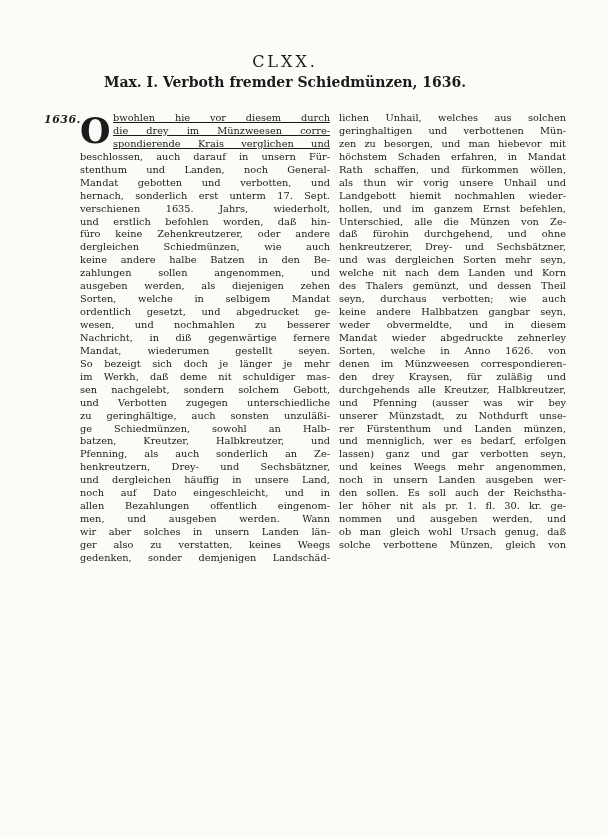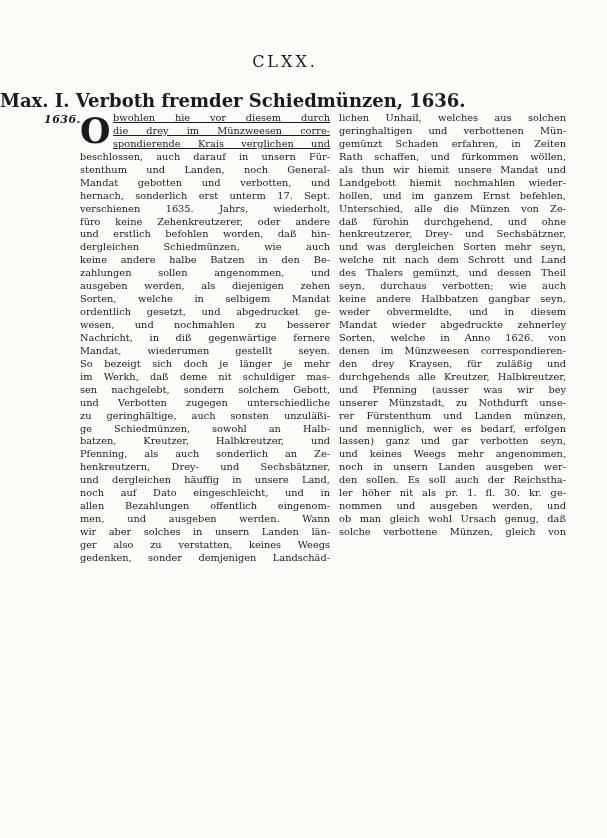--- a/index.html
+++ b/index.html
@@ -20,22 +20,23 @@
     height: 838px;
   }
   .page-number {
     padding-top: 52px;
     text-align: center;
     font-size: 16px;
     letter-spacing: 3px;
     font-weight: 500;
   }
   .doc-title {
-    margin-top: 19px;
-    font-size: 18px;
+    margin-top: 3px;
+    text-align: center;
+    font-size: 14px;
     font-weight: bold;
   }
   .margin-year {
     position: absolute;
     left: 44px;
     top: 113px;
     font-size: 11px;
     font-style: italic;
     font-weight: bold;
     letter-spacing: 0.5px;
@@ -100,22 +101,22 @@
             <div class="line">die drey im Münzweesen corre-</div>
             <div class="line">spondierende Krais verglichen und</div>
           </div>
       </div>
       <div>
           <div class="line">beschlossen, auch darauf in unsern Für-</div>
           <div class="line">stenthum und Landen, noch General-</div>
           <div class="line">Mandat gebotten und verbotten, und</div>
           <div class="line">hernach, sonderlich erst unterm 17. Sept.</div>
           <div class="line">verschienen 1635. Jahrs, wiederholt,</div>
+          <div class="line">und erstlich befohlen worden, daß hin-</div>
           <div class="line">füro keine Zehenkreutzerer, oder andere</div>
-          <div class="line">und erstlich befohlen worden, daß hin-</div>
           <div class="line">dergleichen Schiedmünzen, wie auch</div>
           <div class="line">keine andere halbe Batzen in den Be-</div>
           <div class="line">zahlungen sollen angenommen, und</div>
           <div class="line">ausgeben werden, als diejenigen zehen</div>
           <div class="line">Sorten, welche in selbigem Mandat</div>
           <div class="line">ordentlich gesetzt, und abgedrucket ge-</div>
           <div class="line">wesen, und nochmahlen zu besserer</div>
           <div class="line">Nachricht, in diß gegenwärtige fernere</div>
           <div class="line">Mandat, wiederumen gestellt seyen.</div>
           <div class="line">So bezeigt sich doch je länger je mehr</div>
@@ -134,30 +135,31 @@
           <div class="line">wir aber solches in unsern Landen län-</div>
           <div class="line">ger also zu verstatten, keines Weegs</div>
           <div class="line">gedenken, sonder demjenigen Landschäd-</div>
         </div>
     </div>
 
     <div class="col col-right">
       <div>
           <div class="line">lichen Unhail, welches aus solchen</div>
           <div class="line">geringhaltigen und verbottenen Mün-</div>
-          <div class="line">gemünzt Schaden erfahren, in Zeiten</div>
+          <div class="line">zen zu besorgen, und man hiebevor mit</div>
+          <div class="line">höchstem Schaden erfahren, in Mandat</div>
           <div class="line">Rath schaffen, und fürkommen wöllen,</div>
-          <div class="line">als thun wir hiemit unsere Mandat und</div>
+          <div class="line">als thun wir vorig unsere Unhail und</div>
           <div class="line">Landgebott hiemit nochmahlen wieder-</div>
           <div class="line">hollen, und im ganzem Ernst befehlen,</div>
           <div class="line">Unterschied, alle die Münzen von Ze-</div>
           <div class="line">daß fürohin durchgehend, und ohne</div>
           <div class="line">henkreutzerer, Drey- und Sechsbätzner,</div>
           <div class="line">und was dergleichen Sorten mehr seyn,</div>
-          <div class="line">welche nit nach dem Schrott und Land</div>
+          <div class="line">welche nit nach dem Landen und Korn</div>
           <div class="line">des Thalers gemünzt, und dessen Theil</div>
           <div class="line">seyn, durchaus verbotten; wie auch</div>
           <div class="line">keine andere Halbbatzen gangbar seyn,</div>
           <div class="line">weder obvermeldte, und in diesem</div>
           <div class="line">Mandat wieder abgedruckte zehnerley</div>
           <div class="line">Sorten, welche in Anno 1626. von</div>
           <div class="line">denen im Münzweesen correspondieren-</div>
           <div class="line">den drey Kraysen, für zuläßig und</div>
           <div class="line">durchgehends alle Kreutzer, Halbkreutzer,</div>
           <div class="line">und Pfenning (ausser was wir bey</div>

